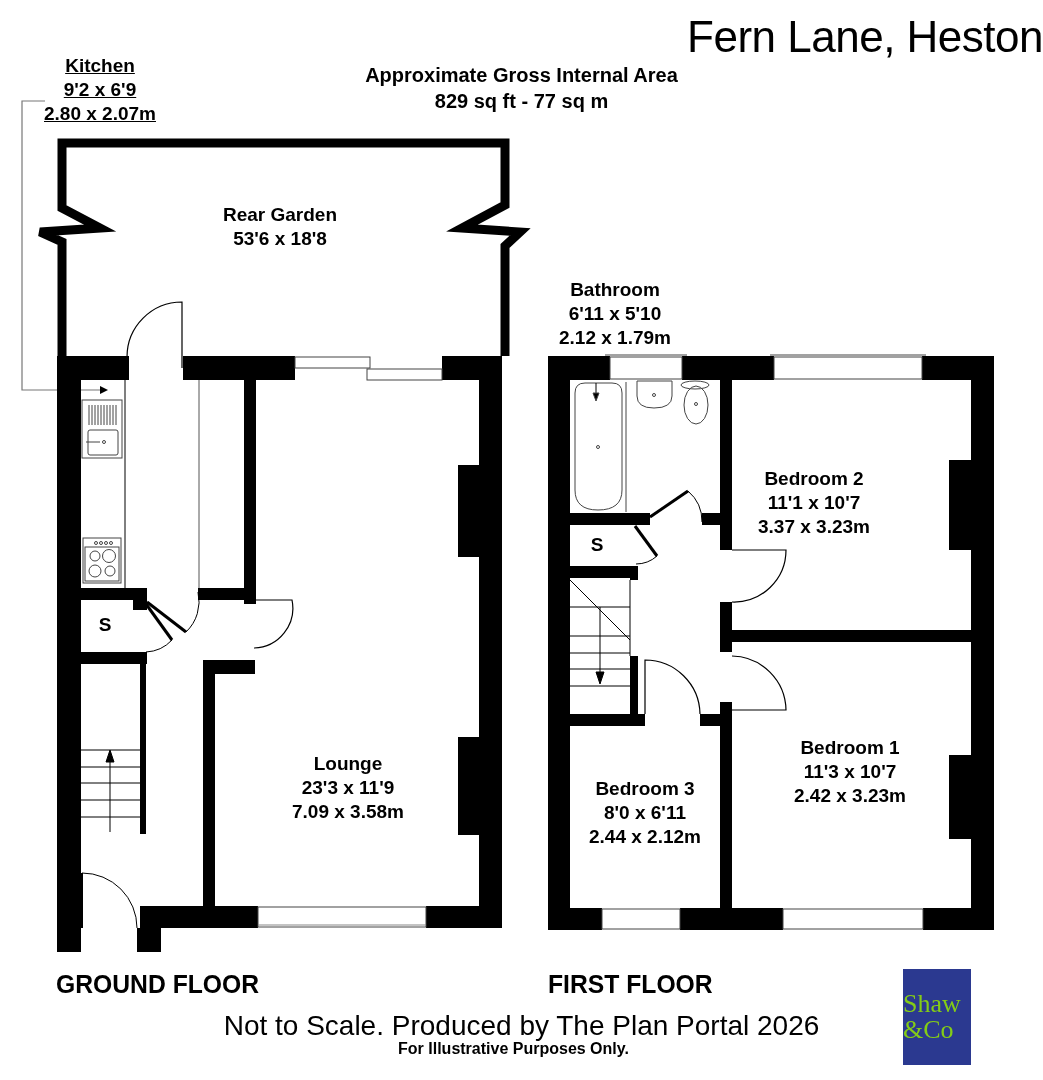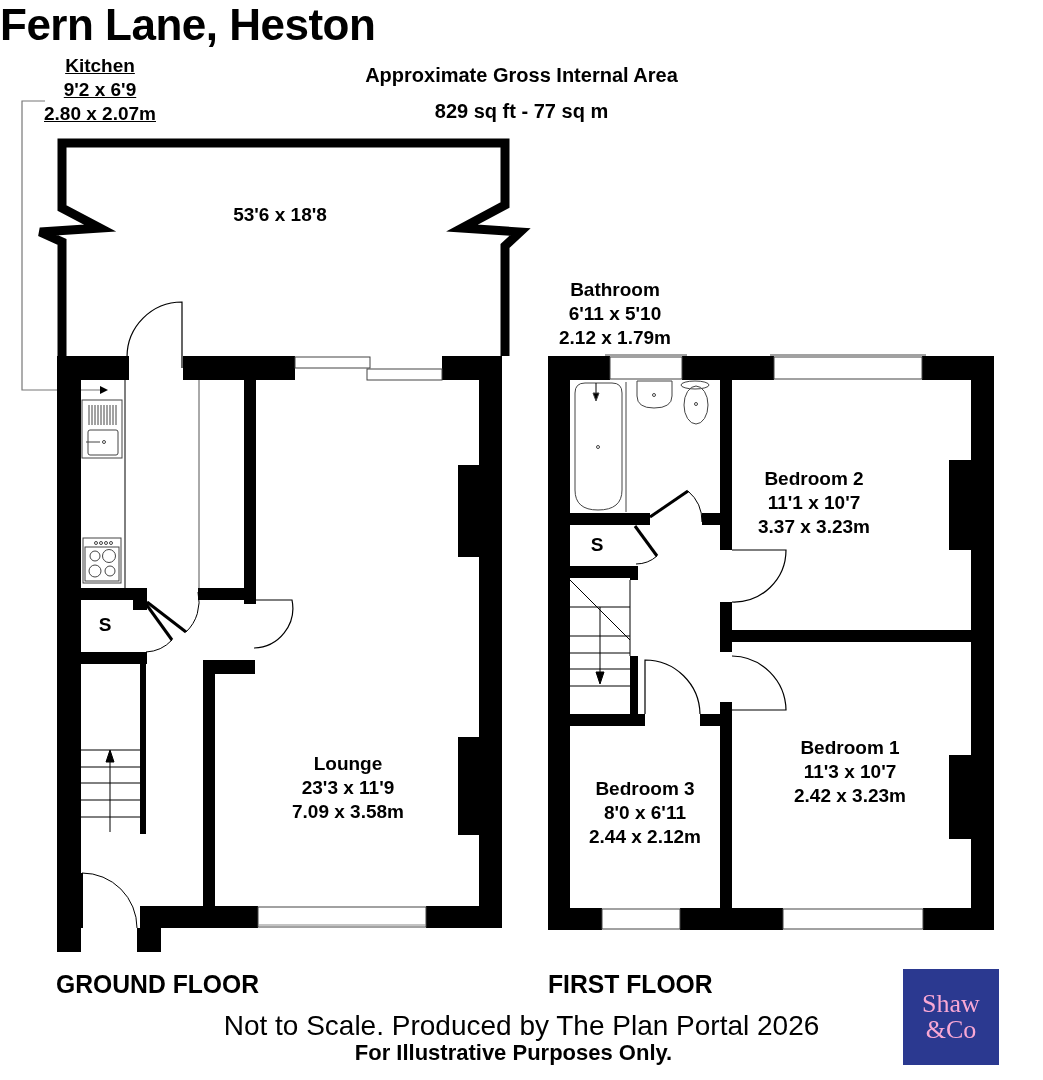--- a/index.html
+++ b/index.html
@@ -1,32 +1,32 @@
 <!DOCTYPE html>
 <html><head>
 <meta charset="utf-8">
 <style>
   html,body{margin:0;padding:0;background:#fff;}
   body{width:1043px;height:1080px;position:relative;overflow:hidden;font-family:"Liberation Sans",sans-serif;color:#000;}
   .abs{position:absolute;}
-  .title{left:0;width:1043px;top:0;text-align:left;font-weight:bold;font-size:44px;letter-spacing:-0.5px;}
+  .title{left:0;width:1043px;top:12px;text-align:right;font-weight:normal;font-size:44px;letter-spacing:-0.5px;}
   .sub{left:0;width:1043px;text-align:center;font-weight:bold;font-size:20px;}
   .lbl{position:absolute;text-align:center;font-weight:bold;font-size:19px;line-height:24px;}
   .floor-lbl{position:absolute;font-weight:bold;font-size:26px;transform:scaleX(0.95);transform-origin:left;}
   .foot1{left:0;width:1043px;text-align:center;font-size:28px;top:1010px;}
-  .foot2{left:0;width:1027px;text-align:center;font-size:22px;font-weight:bold;top:1040px;}
-  .logo{left:903px;top:969px;width:96px;height:96px;background:#2b3990;color:#f9a8d4;font-family:"Liberation Serif",serif;font-size:26px;line-height:26px;display:flex;flex-direction:column;align-items:center;justify-content:center;}
+  .foot2{left:0;width:1027px;text-align:center;font-size:16px;font-weight:bold;top:1040px;}
+  .logo{left:903px;top:969px;width:68px;height:96px;background:#2b3990;color:#84cc16;font-family:"Liberation Serif",serif;font-size:26px;line-height:26px;display:flex;flex-direction:column;align-items:flex-start;justify-content:center;}
   svg{position:absolute;left:0;top:0;}
 </style>
 </head>
 <body>
 
 <div class="abs title">Fern Lane, Heston</div>
 <div class="abs sub" style="top:64px;">Approximate Gross Internal Area</div>
-<div class="abs sub" style="top:100px;">829 sq ft - 77 sq m</div>
+<div class="abs sub" style="top:90px;">829 sq ft - 77 sq m</div>
 
 <svg width="1043" height="1080" viewBox="0 0 1043 1080">
 
   <polyline points="45,101 22,101 22,390 100,390" fill="none" stroke="#777" stroke-width="1.2"></polyline>
   <polygon points="100,386 108,390 100,394" fill="#000"></polygon>
 
   <g>
     <polyline points="62,356 62,242 40,232 100,228 62,208 62,143 505,143 505,205 462,228 520,232 505,246 505,356" fill="none" stroke="#000" stroke-width="9" stroke-linejoin="miter"></polyline>
   </g>
 
@@ -202,20 +202,21 @@
     <polygon points="596,672 600,684 604,672" fill="#000"></polygon>
   </g>
 </svg>
 
 <div class="lbl" style="left:30px;top:54px;width:140px;text-decoration:underline;">
   <div>Kitchen</div>
   <div>9'2 x 6'9</div>
   <div>2.80 x 2.07m</div>
 </div>
 <div class="lbl" style="left:180px;top:203px;width:200px;">
+  <div>Rear Garden</div>
   <div>53'6 x 18'8</div>
 </div>
 <div class="lbl" style="left:248px;top:752px;width:200px;text-align:center;">
   <div>Lounge</div>
   <div>23'3 x 11'9</div>
   <div>7.09 x 3.58m</div>
 </div>
 <div class="lbl" style="left:530px;top:278px;width:170px;">
   <div>Bathroom</div>
   <div>6'11 x 5'10</div>

